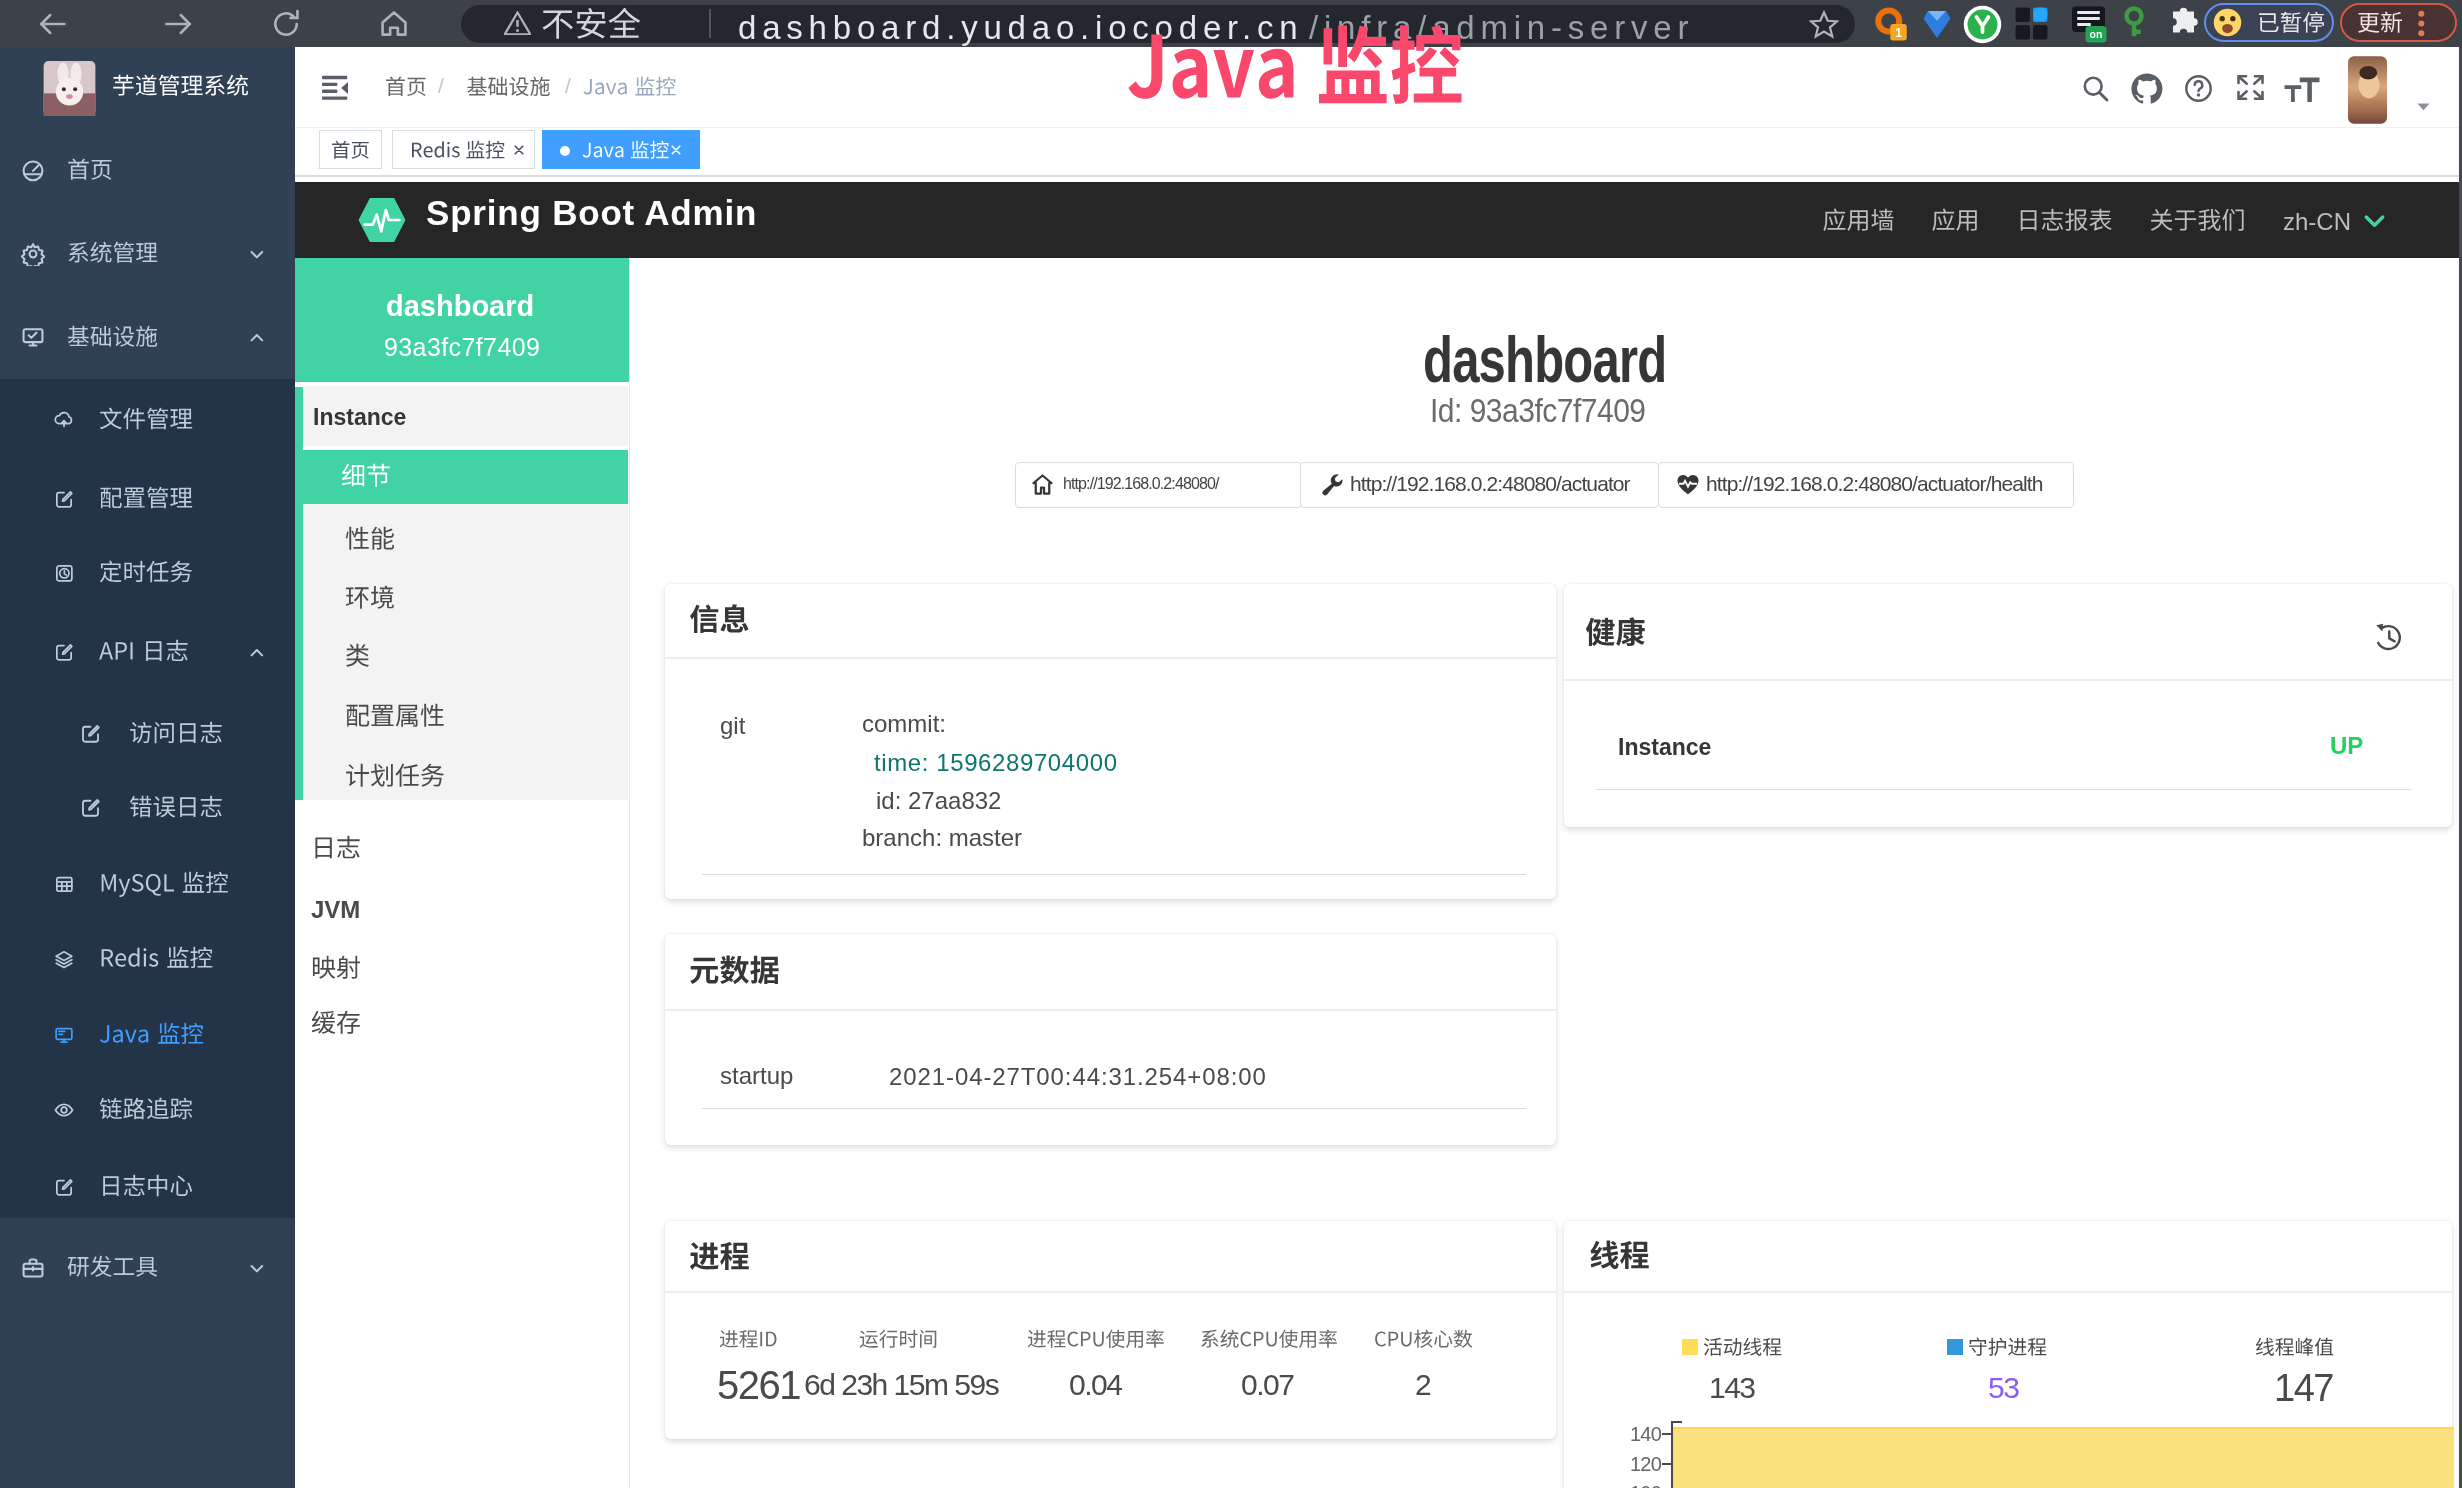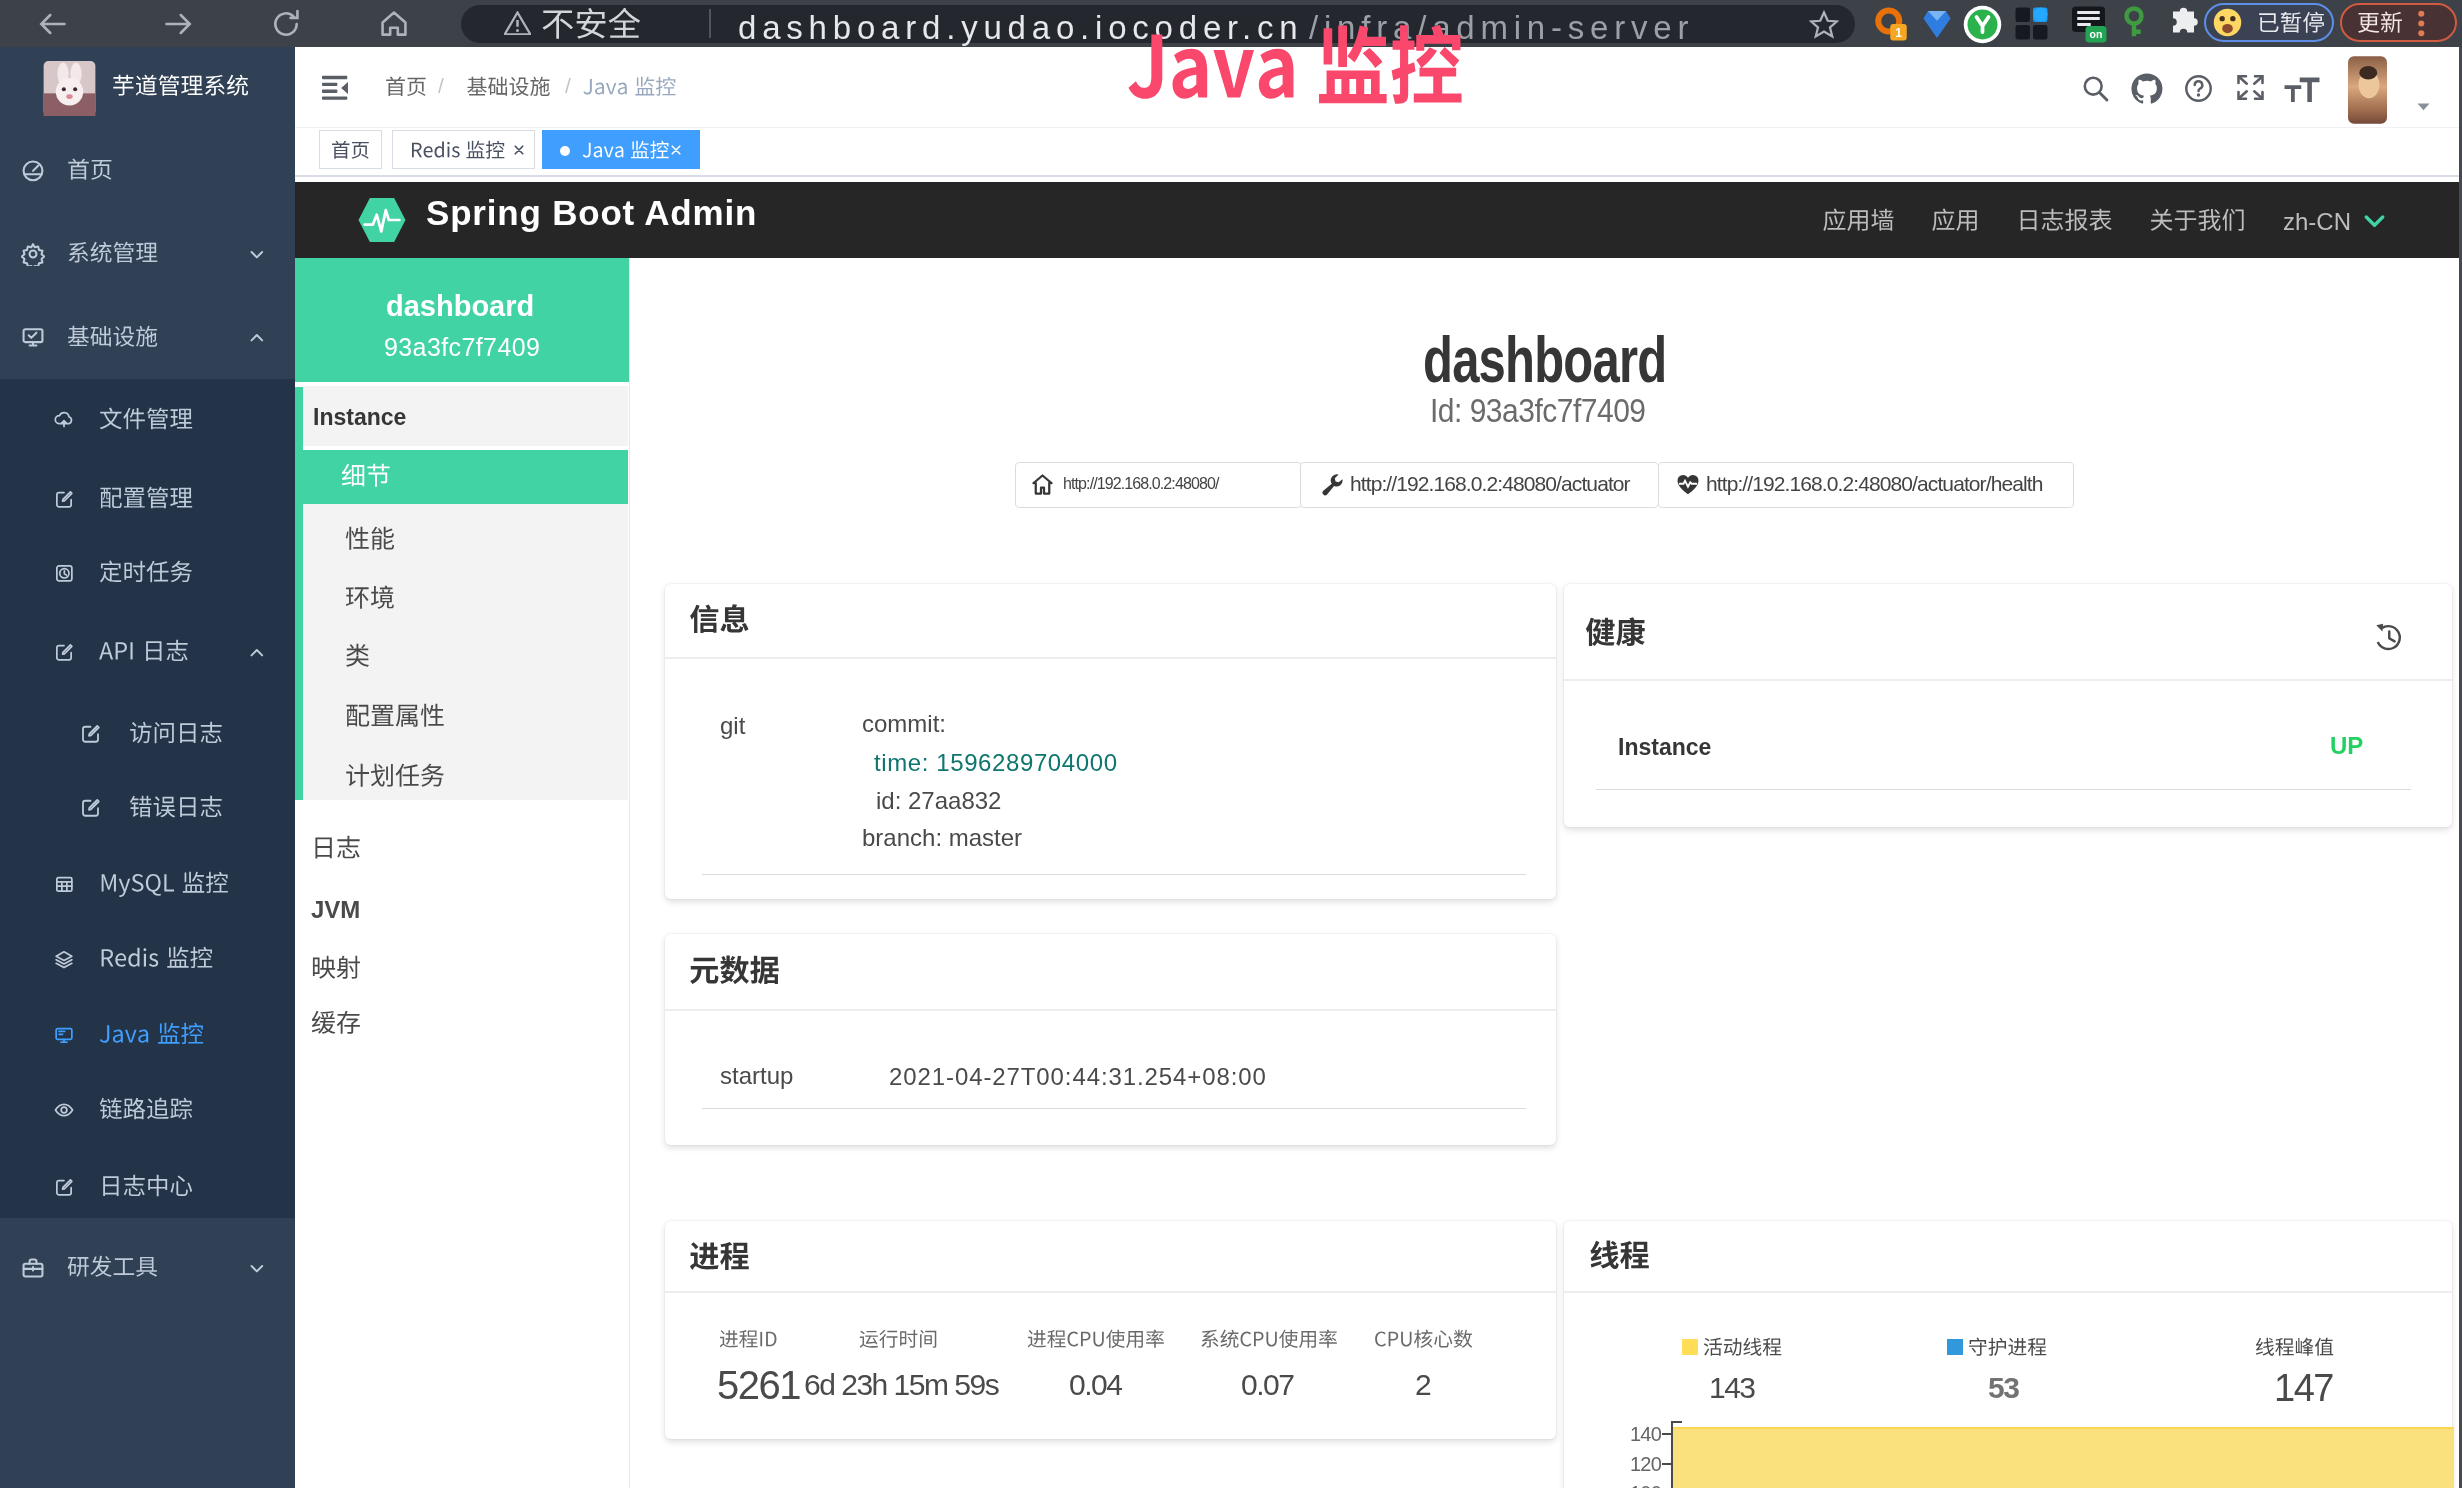--- a/index.html
+++ b/index.html
@@ -735,21 +735,21 @@
   </svg>
 <svg class="a" style="left:2255px;top:1337px" width="79" height="23" viewBox="0 0 104 30">
     <g fill="#4a4a4a" transform="translate(0,22.6) scale(0.02600)">
       <use href="#c7ebf" x="0"></use>
       <use href="#c7a0b" x="1000"></use>
       <use href="#c5cf0" x="2000"></use>
       <use href="#c503c" x="3000"></use>
     </g>
   </svg>
 <div class="a" style="left:1709px;top:1373px;font-size:30px;font-weight:400;color:#4a4a4a;line-height:30px;white-space:pre;letter-spacing:-1.5px">143</div>
-<div class="a" style="left:1988px;top:1373px;font-size:30px;font-weight:700;color:#737373;line-height:30px;white-space:pre;letter-spacing:-1.5px">53</div>
+<div class="a" style="left:1988px;top:1373px;font-size:30px;font-weight:400;color:#8b5cf6;line-height:30px;white-space:pre;letter-spacing:-1.5px">53</div>
 <div class="a" style="left:2274px;top:1373px;font-size:38px;font-weight:400;color:#4a4a4a;line-height:30px;white-space:pre;letter-spacing:-1.5px">147</div>
 <div class="a" style="left:1630px;top:1424px;font-size:20px;font-weight:400;color:#666;line-height:20px;white-space:pre;letter-spacing:-0.8px">140</div>
 <div class="a" style="left:1630px;top:1454px;font-size:20px;font-weight:400;color:#666;line-height:20px;white-space:pre;letter-spacing:-0.8px">120</div>
 <div class="a" style="left:1630px;top:1483px;font-size:20px;font-weight:400;color:#666;line-height:20px;white-space:pre;letter-spacing:-0.8px">100</div>
 <div class="a" style="left:1671px;top:1421px;width:1.5px;height:67px;background:#4a4a4a"></div>
 <div class="a" style="left:1671px;top:1421px;width:10.6px;height:1.5px;background:#4a4a4a"></div>
 <div class="a" style="left:1662px;top:1433px;width:9px;height:1.5px;background:#4a4a4a"></div>
 <div class="a" style="left:1662px;top:1463px;width:9px;height:1.5px;background:#4a4a4a"></div>
 <div class="a" style="left:1673px;top:1429px;width:781px;height:60px;background:#fbe07e"></div>
 <div class="a" style="left:1673px;top:1427px;width:781px;height:2.3px;background:#fdd653"></div>

